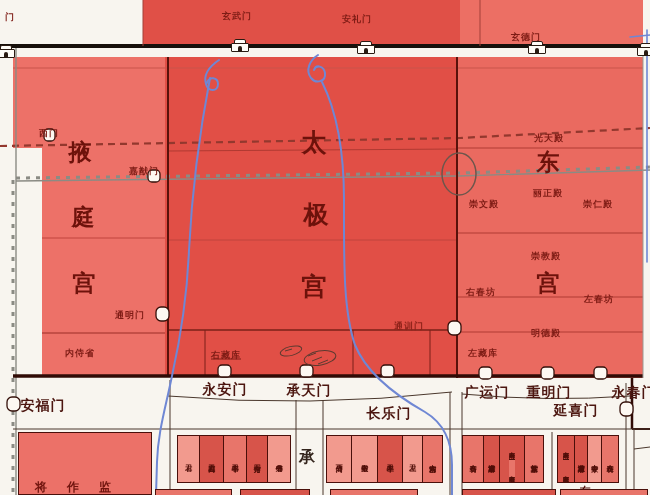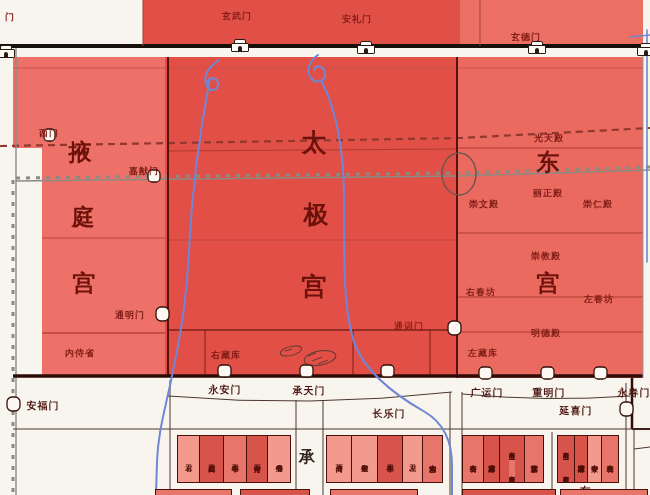--- a/index.html
+++ b/index.html
@@ -2,21 +2,21 @@
 <html><head>
 <meta charset="utf-8">
 <style>
   html,body{margin:0;padding:0;background:#ffffff;}
   #map{position:relative;width:650px;height:495px;overflow:hidden;background:#f8f5ef;
        font-family:"Liberation Sans","DejaVu Sans",sans-serif;}
   #map *{box-sizing:border-box;}
   .region{position:absolute;}
   .lbl{position:absolute;transform:translate(-50%,-50%);white-space:nowrap;font-weight:bold;
        font-size:9px;color:#7e1c15;letter-spacing:1px;z-index:6;}
-  .lblw{color:#4c1610;font-size:10px;}
+  .lblw{color:#4c1610;font-size:14px;}
   .big{position:absolute;transform:translate(-50%,-50%);font-weight:bold;font-size:25px;
        color:#6d120b;z-index:6;line-height:1;}
   .big.m{font-size:23px;}
   svg.overlay{position:absolute;left:0;top:0;z-index:4;pointer-events:none;}
   .tower{position:absolute;transform:translate(-50%,-100%);z-index:7;}
   .tower .roof{width:12px;height:5px;background:#fffdf8;border:1.2px solid #2a1b12;
        border-radius:2px 2px 0 0;margin:0 auto;}
   .tower .base{width:18px;height:9px;background:#fffdf8;border:1.2px solid #2a1b12;
        border-radius:1px;position:relative;margin-top:-1px;}
   .tower .base::after{content:"";position:absolute;left:50%;bottom:0;transform:translateX(-50%);
@@ -163,21 +163,21 @@
   <span class="big m" style="left:84px;top:283px;">宫</span>
   <span class="lbl" style="left:33px;top:133px;margin-left:16px;">西门</span>
   <span class="lbl" style="left:144px;top:171px;">嘉猷门</span>
   <span class="lbl" style="left:130px;top:315px;">通明门</span>
   <span class="lbl" style="left:80px;top:353px;">内侍省</span>
   <span class="lbl lblw" style="left:43px;top:406px;">安福门</span>
 
   <span class="big" style="left:314px;top:142px;">太</span>
   <span class="big" style="left:316px;top:214px;">极</span>
   <span class="big" style="left:314px;top:286px;">宫</span>
-  <span class="lbl" style="left:226px;top:355px;">右藏库</span>
+  <span class="lbl" style="left:226px;top:355px;text-decoration:underline;">右藏库</span>
   <span class="lbl" style="left:409px;top:326px;color:#8e231a;">通训门</span>
   <span class="lbl lblw" style="left:225px;top:390px;">永安门</span>
   <span class="lbl lblw" style="left:309px;top:391px;">承天门</span>
   <span class="lbl lblw" style="left:389px;top:414px;">长乐门</span>
 
   <span class="big m" style="left:548px;top:162px;">东</span>
   <span class="big m" style="left:548px;top:283px;">宫</span>
   <span class="lbl" style="left:549px;top:138px;">光天殿</span>
   <span class="lbl" style="left:548px;top:193px;">丽正殿</span>
   <span class="lbl" style="left:484px;top:204px;">崇文殿</span>
@@ -185,20 +185,23 @@
   <span class="lbl" style="left:546px;top:256px;">崇教殿</span>
   <span class="lbl" style="left:481px;top:292px;">右春坊</span>
   <span class="lbl" style="left:599px;top:299px;">左春坊</span>
   <span class="lbl" style="left:546px;top:327px;margin-top:6px;">明德殿</span>
   <span class="lbl" style="left:483px;top:353px;">左藏库</span>
   <span class="lbl lblw" style="left:487px;top:393px;">广运门</span>
   <span class="lbl lblw" style="left:549px;top:393px;">重明门</span>
   <span class="lbl lblw" style="left:634px;top:393px;">永春门</span>
   <span class="lbl lblw" style="left:576px;top:411px;">延喜门</span>
 
+  <div id="jzj">
+    <span>将作监</span>
+  </div>
   <span class="streetchar" style="left:307px;top:457px;">承</span>
   <span class="streetchar" style="left:585px;top:491px;font-size:11px;color:#4f0e08;">东</span>
 
   <div class="ogroup" style="left:178px;">
     <div class="obox t-l" style="width:23px;">
         <span>右卫</span>
       </div>
     <div class="obox t-d" style="width:25px;">
         <span>右监门卫</span>
       </div>

